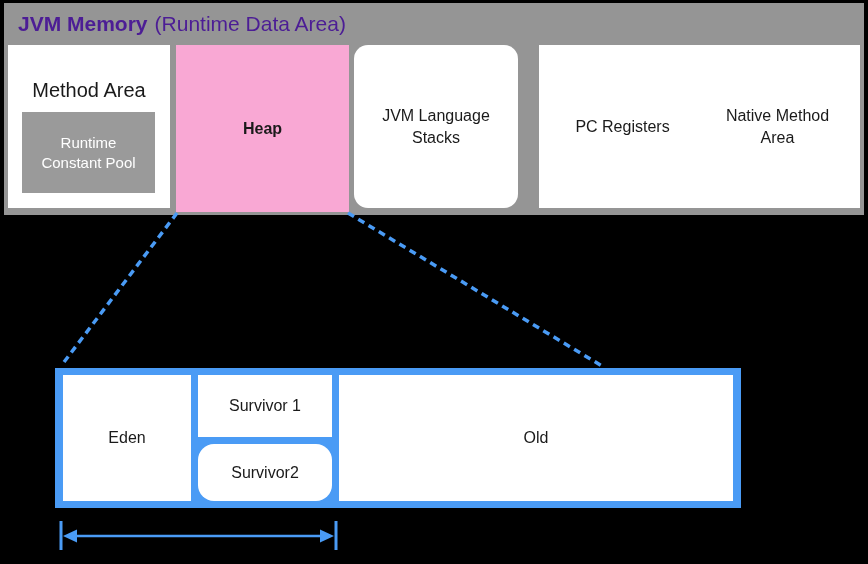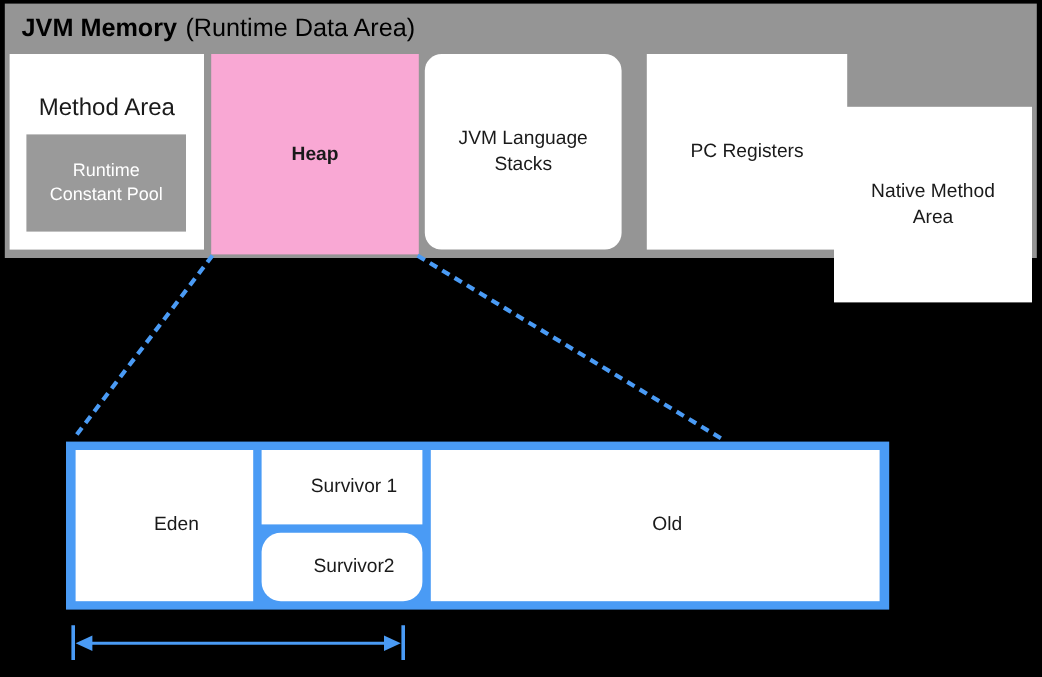--- a/index.html
+++ b/index.html
@@ -19,21 +19,21 @@
     width: 860px; height: 212px;
     background: #959595;
   }
   .title-bar {
     position: absolute;
     left: 0; top: 0; right: 0;
     height: 42px;
     display: flex;
     align-items: center;
     padding-left: 14px;
-    color: #000000;
+    color: #4c1d95;
     font-size: 21px;
     white-space: nowrap;
   }
   .title-bold { font-weight: 700; }
   .title-rest { font-weight: 400; margin-left: 7px; }
 
   .area-box {
     position: absolute;
     top: 42px;
     height: 163px;
@@ -43,21 +43,21 @@
     display: flex;
     align-items: center;
     justify-content: center;
     text-align: center;
     line-height: 1.35;
   }
   .box-method  { left: 4px;   width: 162px; display: block; }
   .box-heap    { left: 172px; width: 173px; height: 167px; background: #f9a8d4; font-weight: bold; }
   .box-stacks  { left: 350px; width: 164px; padding: 0 24px; box-sizing: border-box; border-radius: 14px; }
   .box-pc      { left: 535px; width: 167px; }
-  .box-native  { left: 691px; width: 165px; padding: 0 20px; box-sizing: border-box; margin-top: 44px; }
+  .box-native  { left: 691px; width: 165px; padding: 0 20px; box-sizing: border-box; }
 
   .method-label {
     margin-top: 32px;
     text-align: center;
     font-size: 20px;
   }
   .rcp-box {
     position: absolute;
     left: 14px; top: 67px;
     width: 133px; height: 81px;
@@ -85,21 +85,20 @@
     gap: 7px;
   }
   .hd-cell {
     background: #ffffff;
     color: #1a1a1a;
     font-size: 16px;
     display: flex;
     align-items: center;
     justify-content: center;
     text-align: center;
-    padding-left: 20px;
   }
   .hd-eden      { width: 128px; align-items: center; }
   .hd-survivors { width: 134px; display: flex; flex-direction: column; gap: 7px; background: transparent; }
   .hd-survivors .hd-cell { width: auto; }
   .hd-s1 { flex: 62 62 0; }
   .hd-s2 { flex: 57 57 0; border-radius: 16px; }
   .hd-old       { flex: 1; }
   .hd-permanent { width: 122px; }
 
   

